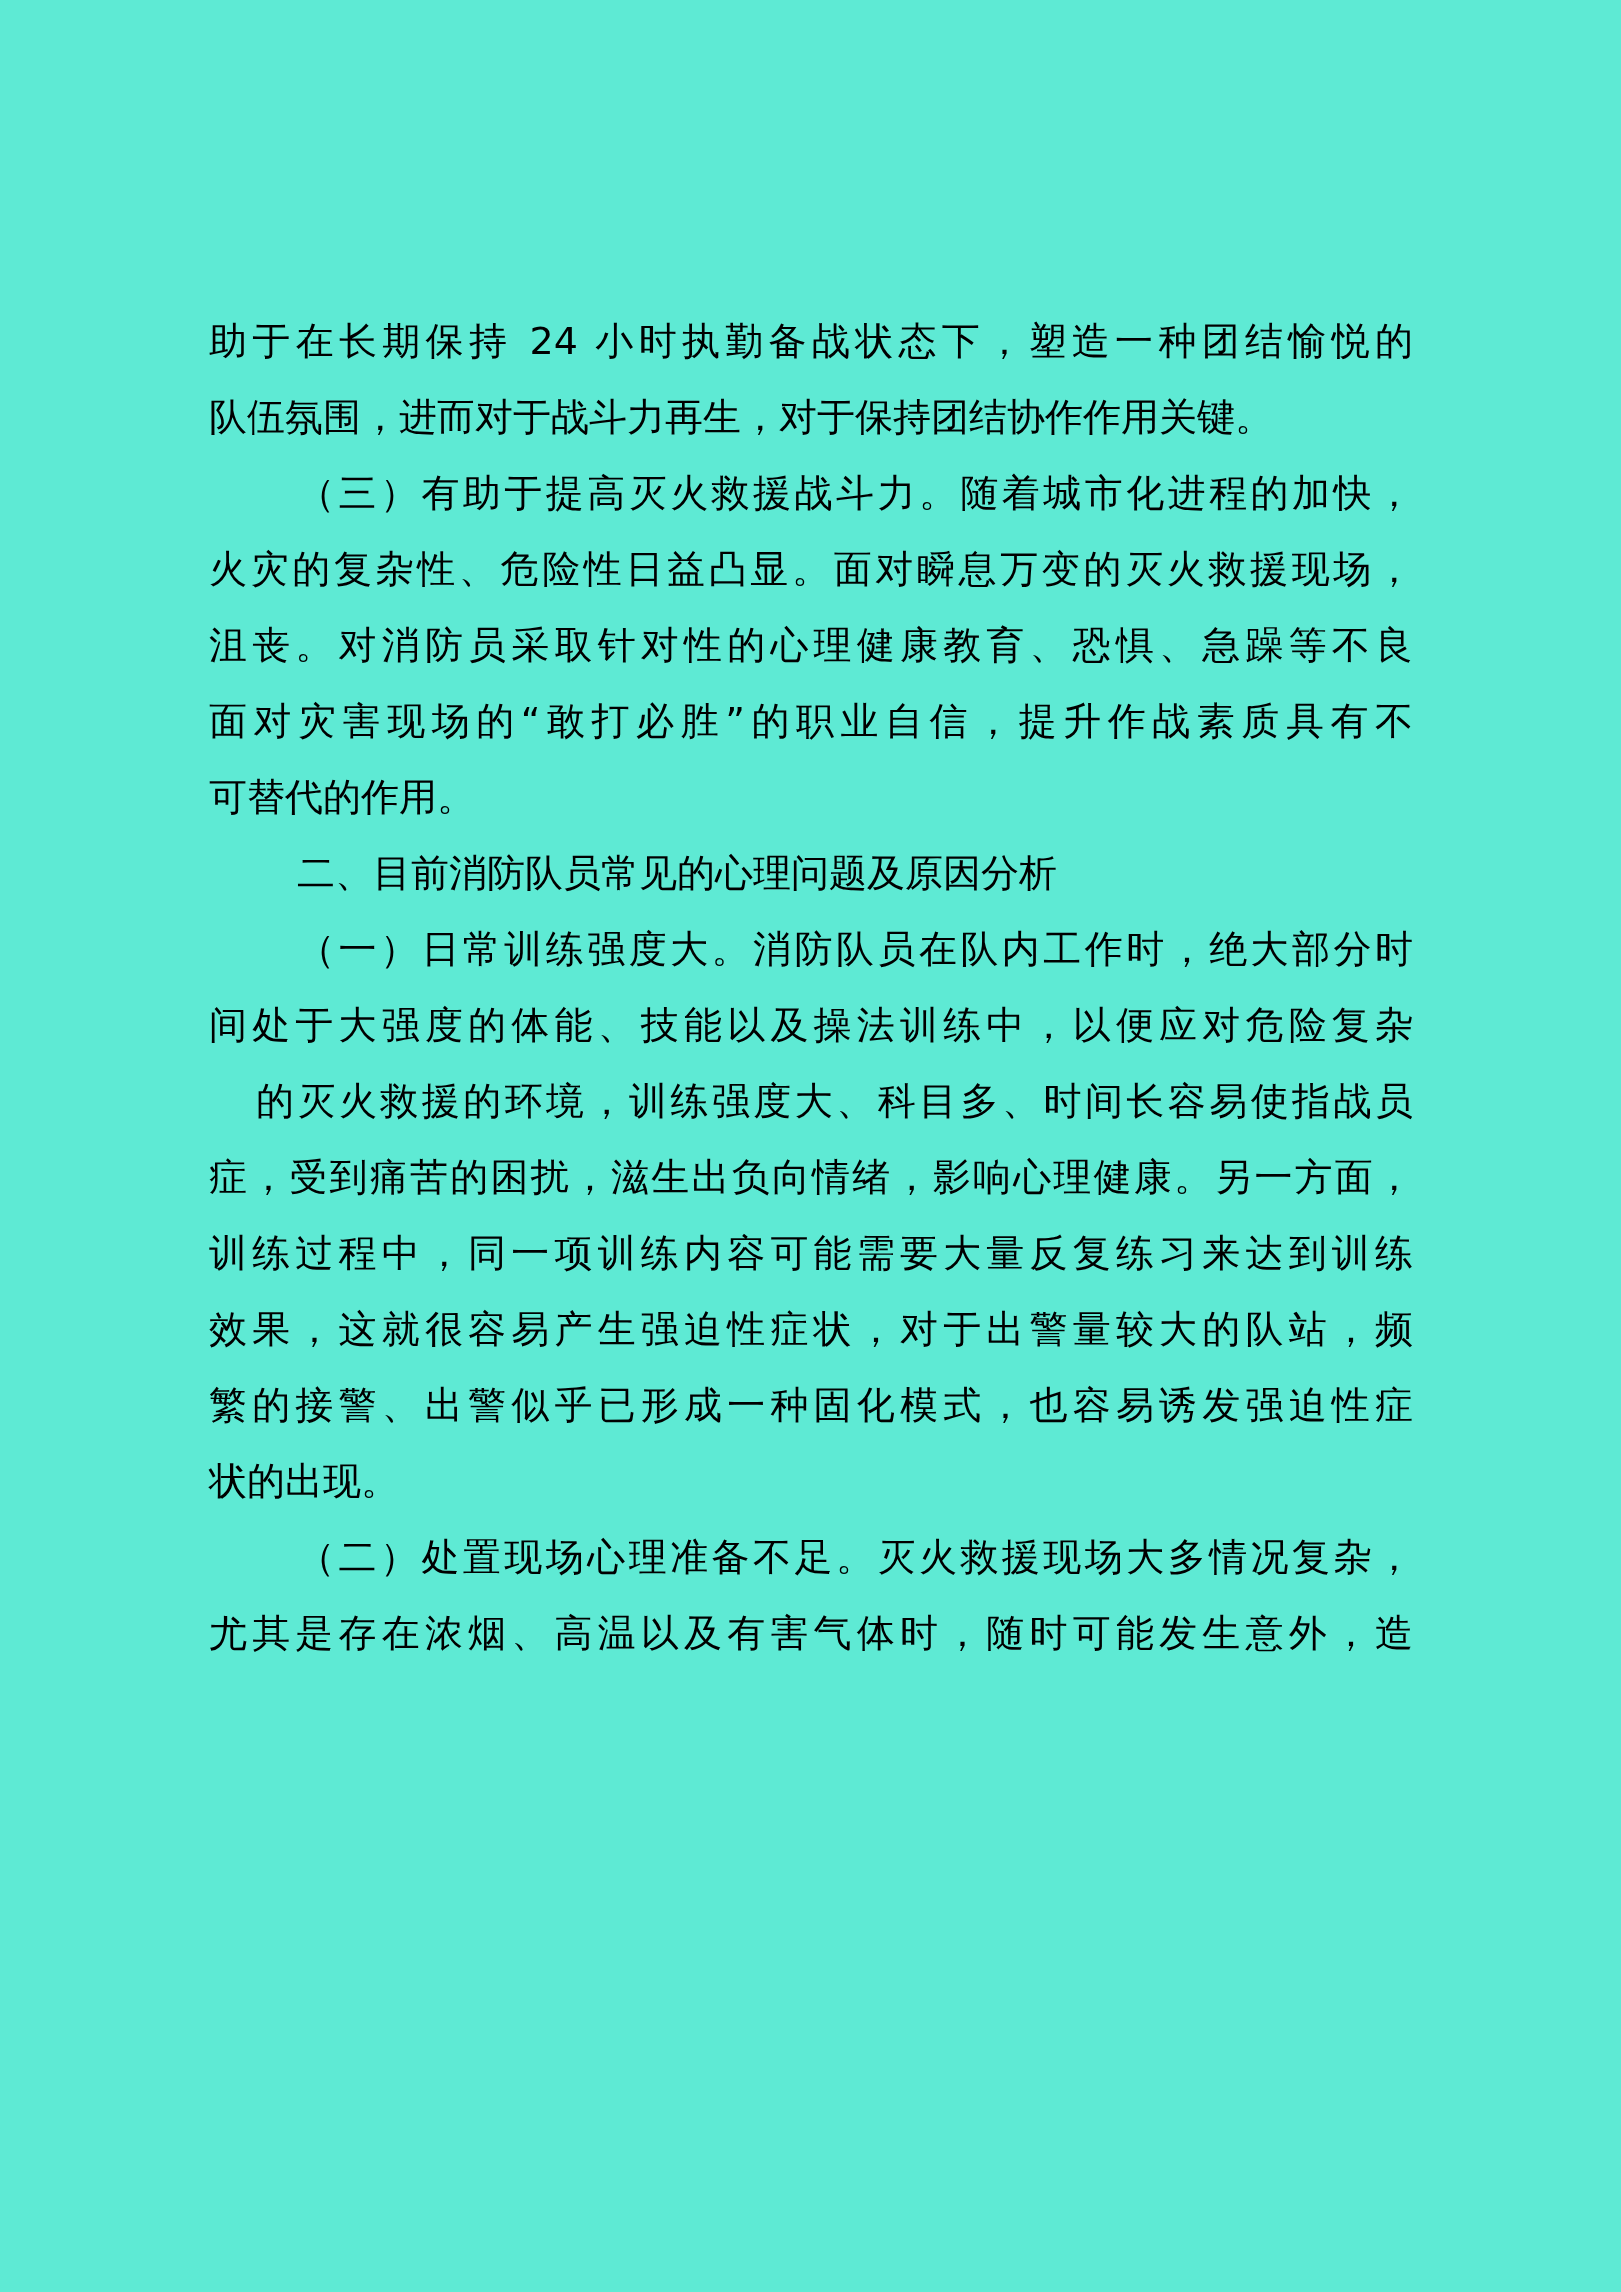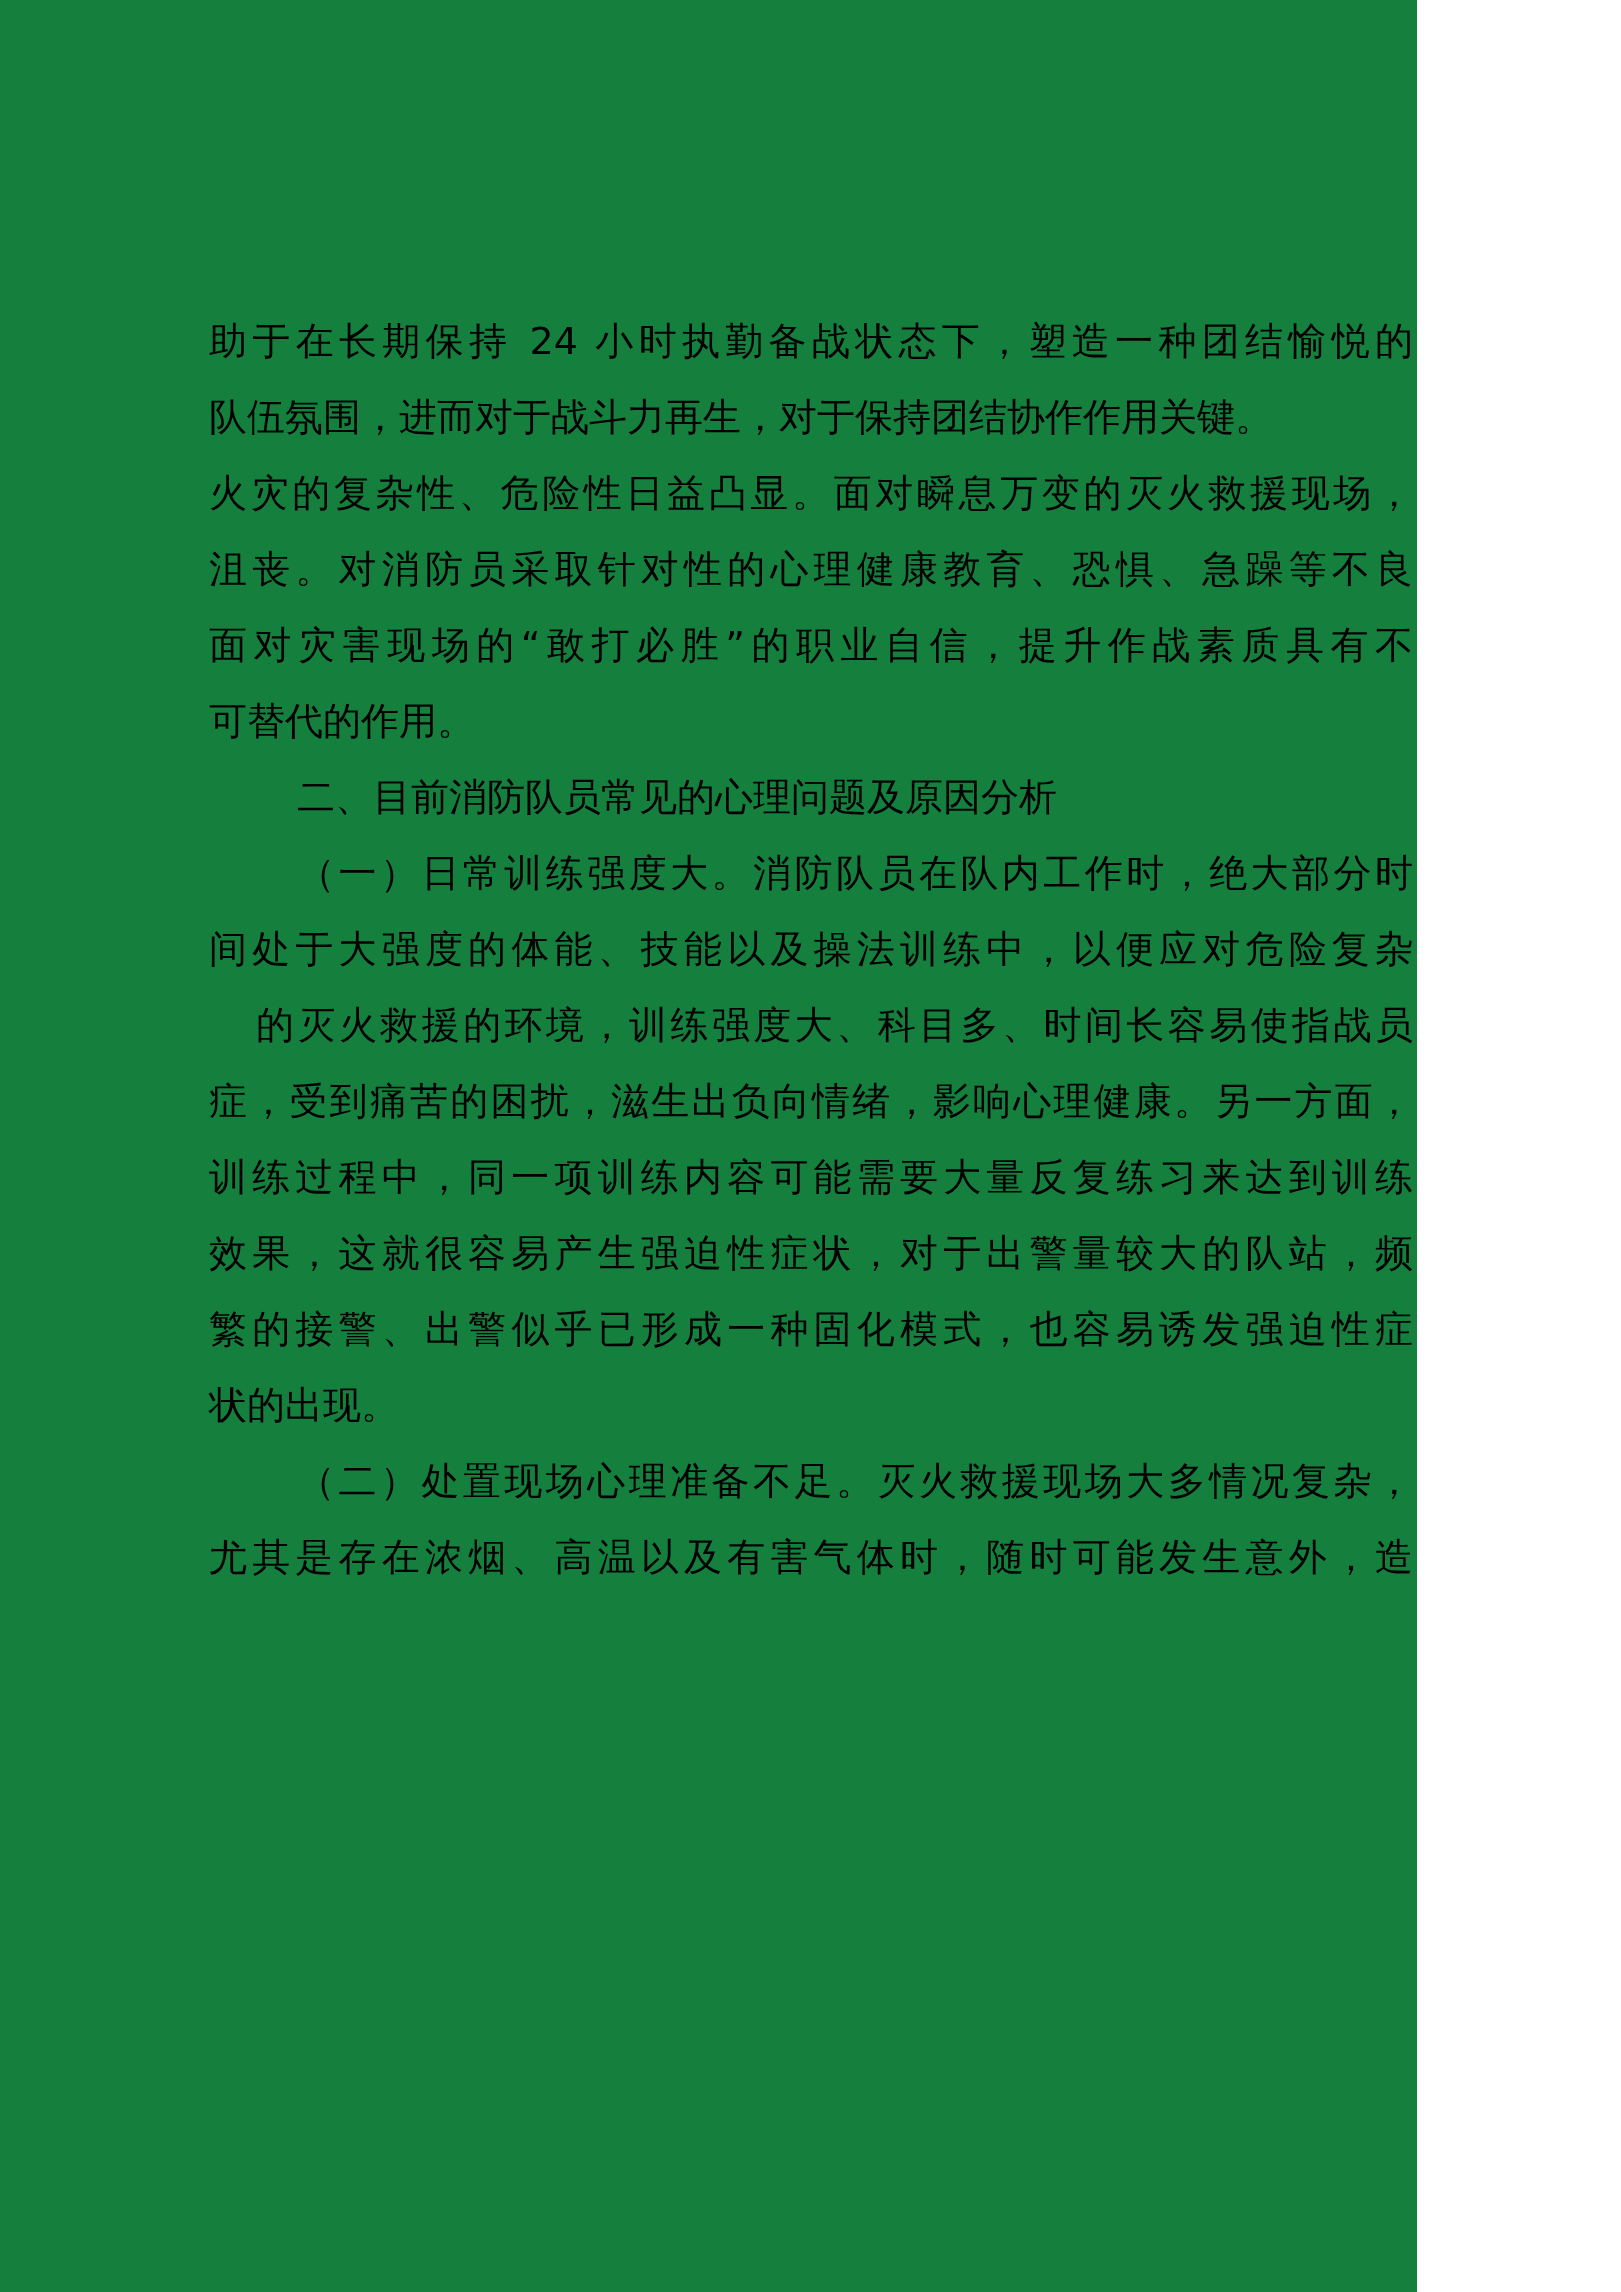--- a/index.html
+++ b/index.html
@@ -12,23 +12,23 @@
       height: 2293px;
       position: relative;
       overflow: hidden;
       font-family: "DejaVu Sans", "Liberation Sans", sans-serif;
       color: #000000;
     }
     .page {
       position: absolute;
       left: 0;
       top: 0;
-      width: 1417px;
+      width: 1621px;
       height: 2293px;
-      background: #15803d;
+      background: #5eead4;
     }
     .text-block {
       position: absolute;
       left: 209px;
       top: 316px;
       width: 1204px;
     }
     .line {
       display: block;
       height: 76px;
@@ -46,20 +46,21 @@
     .indent-2 { padding-left: 88px; }
     .indent-heading { padding-left: 88px; }
   </style>
 </head>
 <body>
 
 <div class="page">
   <div class="text-block">
     <div class="line" style="letter-spacing: 0px;">助于在长期保持 24 小时执勤备战状态下，塑造一种团结愉悦的</div>
     <div class="line last">队伍氛围，进而对于战斗力再生，对于保持团结协作作用关键。</div>
+    <div class="line indent-2" style="letter-spacing: 0px;">（三）有助于提高灭火救援战斗力。随着城市化进程的加快，</div>
     <div class="line" style="letter-spacing: 0px;">火灾的复杂性、危险性日益凸显。面对瞬息万变的灭火救援现场，</div>
     <div class="line" style="letter-spacing: 0px;">沮丧。对消防员采取针对性的心理健康教育、恐惧、急躁等不良</div>
     <div class="line" style="letter-spacing: 0px;">面对灾害现场的“敢打必胜”的职业自信，提升作战素质具有不</div>
     <div class="line last">可替代的作用。</div>
     <div class="line last indent-heading">二、目前消防队员常见的心理问题及原因分析</div>
     <div class="line indent-2" style="letter-spacing: 0px;">（一）日常训练强度大。消防队员在队内工作时，绝大部分时</div>
     <div class="line" style="letter-spacing: 0px;">间处于大强度的体能、技能以及操法训练中，以便应对危险复杂</div>
     <div class="line" style="letter-spacing: 0px; margin-left: 47px;">的灭火救援的环境，训练强度大、科目多、时间长容易使指战员</div>
     <div class="line" style="letter-spacing: 0px;">症，受到痛苦的困扰，滋生出负向情绪，影响心理健康。另一方面，</div>
     <div class="line" style="letter-spacing: 0px;">训练过程中，同一项训练内容可能需要大量反复练习来达到训练</div>

